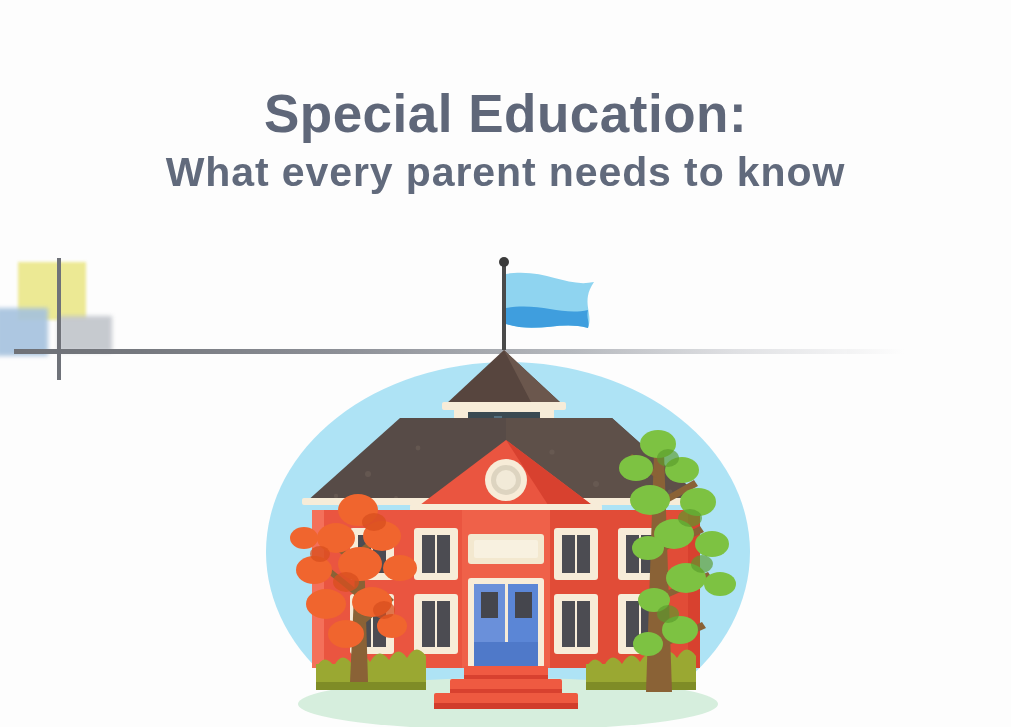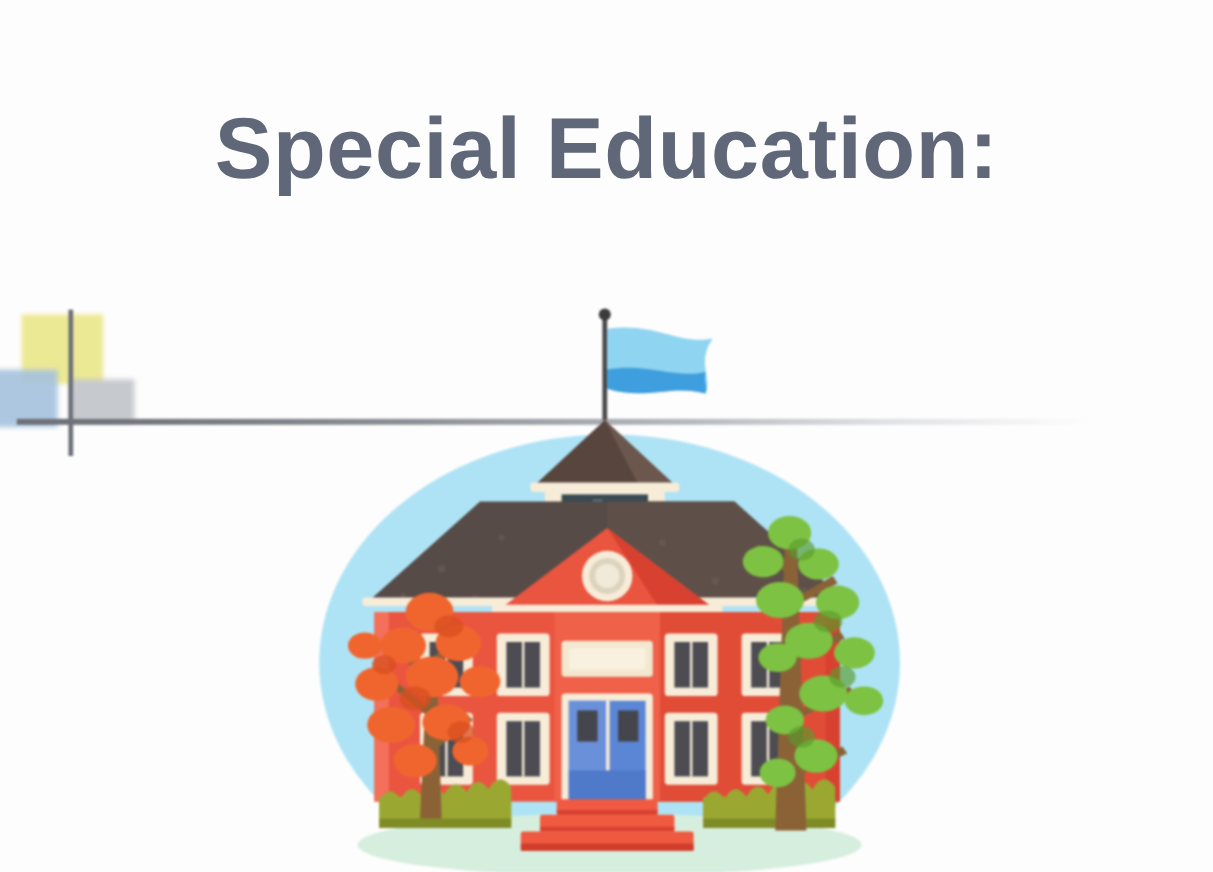--- a/index.html
+++ b/index.html
@@ -25,21 +25,21 @@
     position: absolute;
     left: 0;
     top: 84px;
     width: 1011px;
     text-align: center;
     user-select: none;
   }
   .title-main {
     display: block;
     font-family: "Liberation Sans", sans-serif;
-    font-size: 72px;
+    font-size: 53px;
     font-weight: bold;
     color: #5f6779;
     letter-spacing: 0.5px;
     line-height: 1.12;
     filter: blur(0.45px);
   }
   .title-sub {
     display: block;
     margin-top: 6px;
     font-family: "Liberation Sans", sans-serif;
@@ -129,20 +129,21 @@
     filter: blur(0.75px);
   }
 </style>
 </head>
 <body>
 
 <div class="slide">
 
   <div class="title-block">
     <span class="title-main">Special Education:</span>
+    <span class="title-sub">What every parent needs to know</span>
   </div>
 
   <div class="decor">
     <div class="decor-sq-yellow"></div>
     <div class="decor-sq-blue"></div>
     <div class="decor-sq-gray"></div>
     <div class="decor-hline"></div>
     <div class="decor-vline"></div>
   </div>
 

